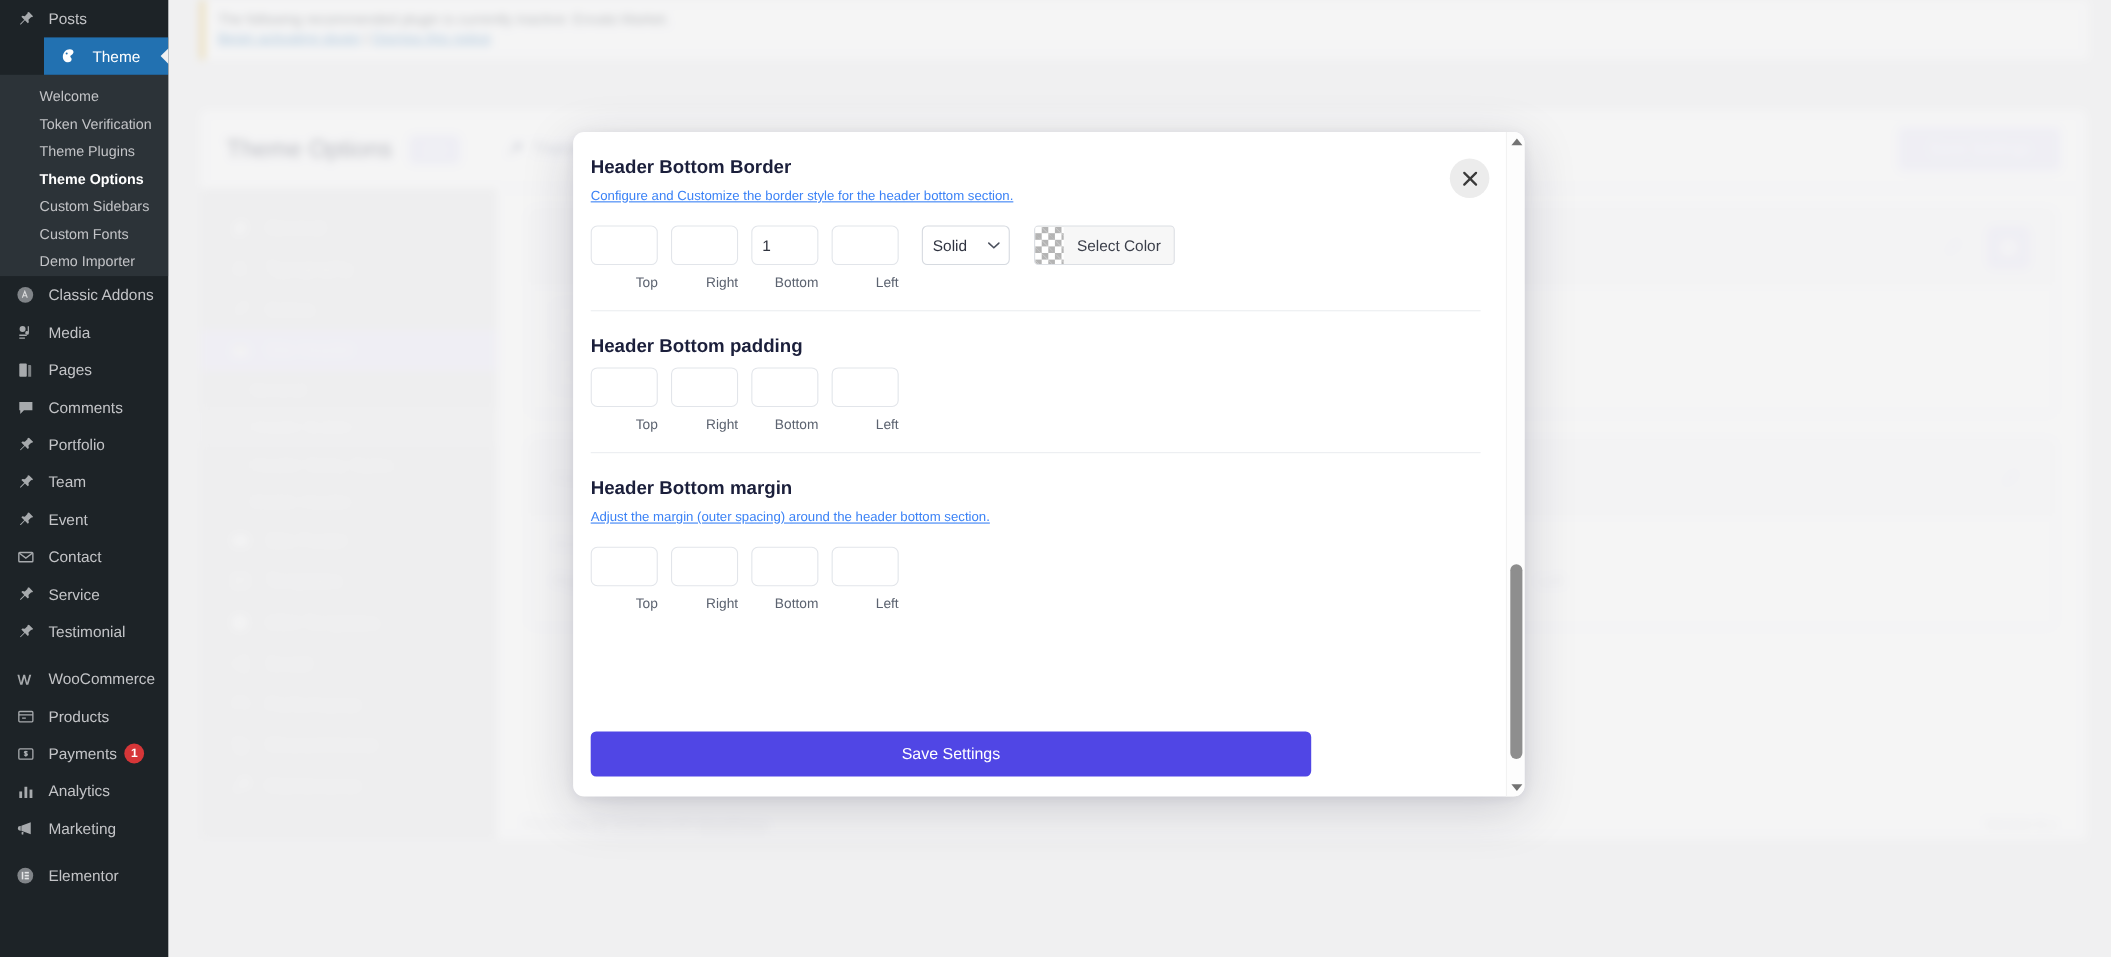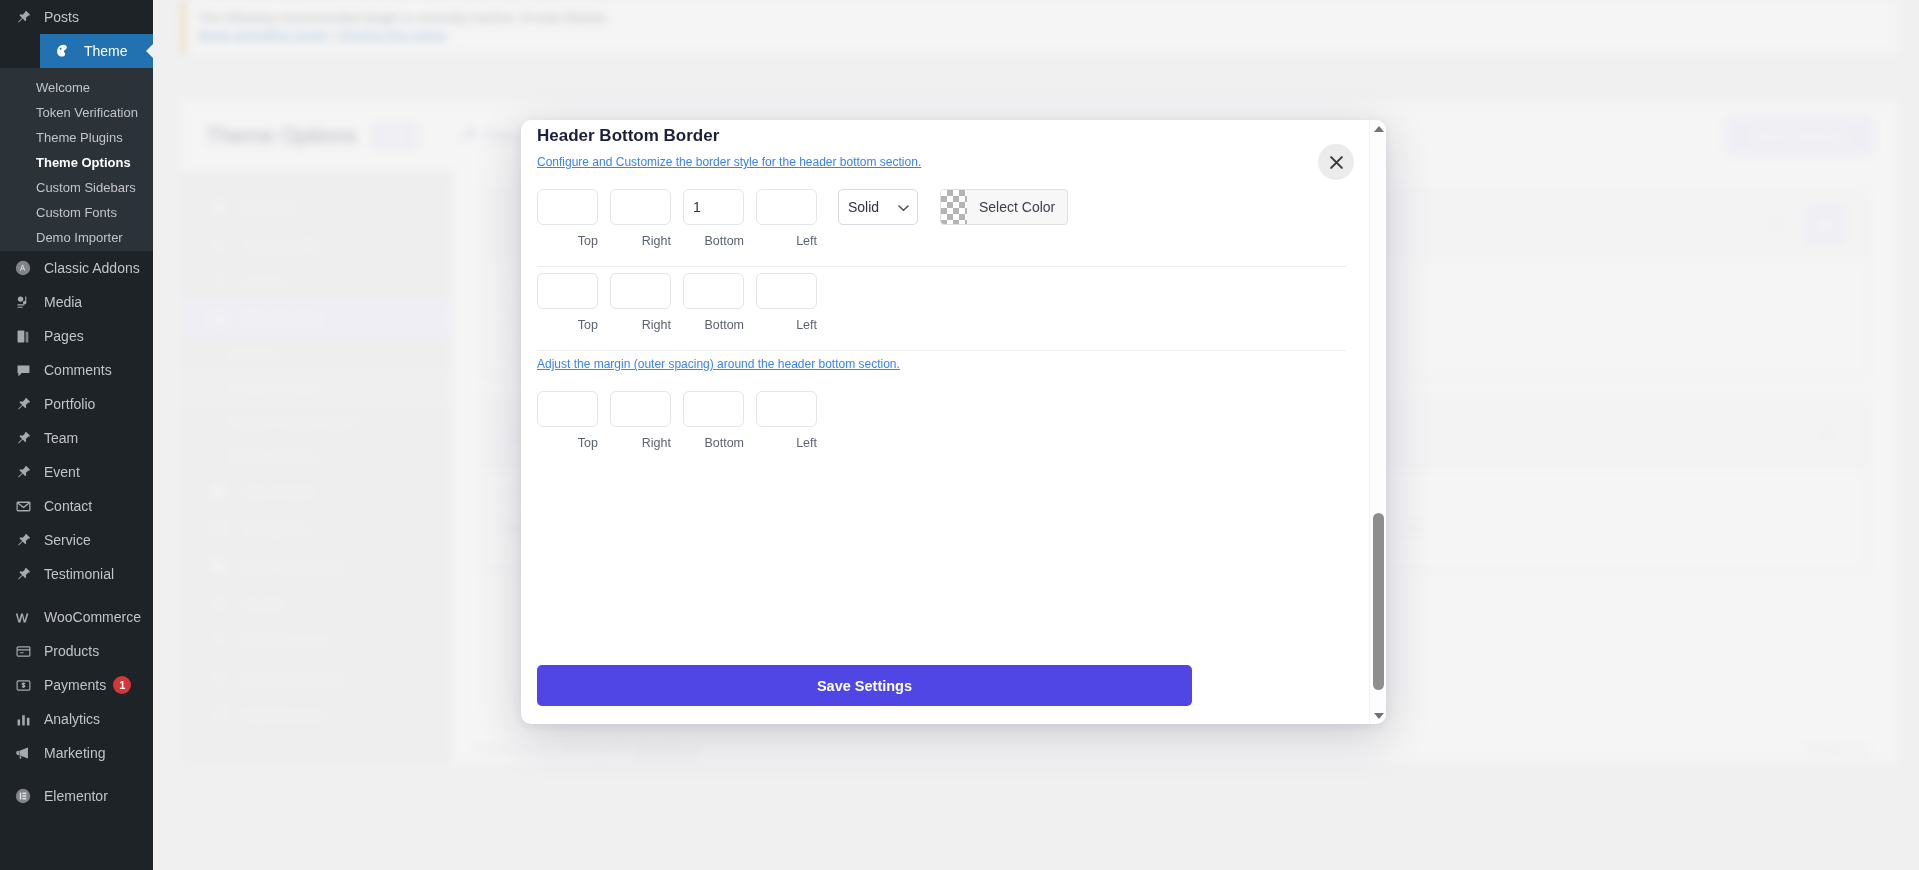--- a/index.html
+++ b/index.html
@@ -170,21 +170,21 @@
     background: #fff;
     border-radius: 10px;
     box-shadow: 0 12px 46px rgba(28,30,60,0.18), 0 2px 10px rgba(28,30,60,0.08);
     overflow: hidden;
   }
   #modal-scroll {
     position: absolute; left: 0; top: 0;
     width: 841px; height: 604px;
     overflow: hidden;
   }
-  .m-section { padding: 6px 16px 0 16px; }
+  .m-section { padding: 22px 16px 0 16px; }
   .m-inner { border-bottom: 1px solid #eceef1; padding-bottom: 18px; }
   .m-inner.last { border-bottom: none; padding-bottom: 6px; }
   .m-title {
     font-size: 17px; font-weight: 700; color: #1b1f3b;
     margin-bottom: 9px;
   }
   .m-desc { font-size: 12px; color: #3b82f6; margin-bottom: 20px; text-decoration: underline; }
   .fields { display: flex; align-items: flex-start; gap: 12px; }
   .field-box { width: 61px; }
   .field-box input {
@@ -236,21 +236,20 @@
     padding: 0 12px; font-size: 14px; color: #3b3f4a;
   }
 
   .m-save {
     position: absolute; left: 16px; bottom: 18px;
     width: 655px; height: 41px;
     background: #5046e5; color: #fff;
     border: none; border-radius: 5px;
     font-size: 14.5px; font-family: "Liberation Sans", sans-serif;
     cursor: pointer;
-    font-weight: bold;
   }
   #close-btn {
     position: absolute; right: 32px; top: 24px;
     width: 36px; height: 36px; border-radius: 50%;
     background: #ececec; border: none;
     display: flex; align-items: center; justify-content: center;
     cursor: pointer; color: #3a3a3a;
     z-index: 5;
   }
 
@@ -755,20 +754,21 @@
             <div class="color-btn">
               <span class="checker"></span>
               <span class="cb-label">Select Color</span>
             </div>
           </div>
         </div>
       </div>
 
       <div class="m-section">
         <div class="m-inner">
+          <div class="m-title">Header Bottom padding</div>
           <div class="fields">
             <div class="field-box">
               <input type="text" value="" style="">
               <div class="field-cap">Top</div>
             </div>
             <div class="field-box">
               <input type="text" value="" style="">
               <div class="field-cap">Right</div>
             </div>
             <div class="field-box">
@@ -778,20 +778,21 @@
             <div class="field-box">
               <input type="text" value="" style="">
               <div class="field-cap">Left</div>
             </div>
           </div>
         </div>
       </div>
 
       <div class="m-section">
         <div class="m-inner last">
+          <div class="m-title">Header Bottom margin</div>
           <div class="m-desc">Adjust the margin (outer spacing) around the header bottom section.</div>
           <div class="fields">
             <div class="field-box">
               <input type="text" value="" style="">
               <div class="field-cap">Top</div>
             </div>
             <div class="field-box">
               <input type="text" value="" style="">
               <div class="field-cap">Right</div>
             </div>

